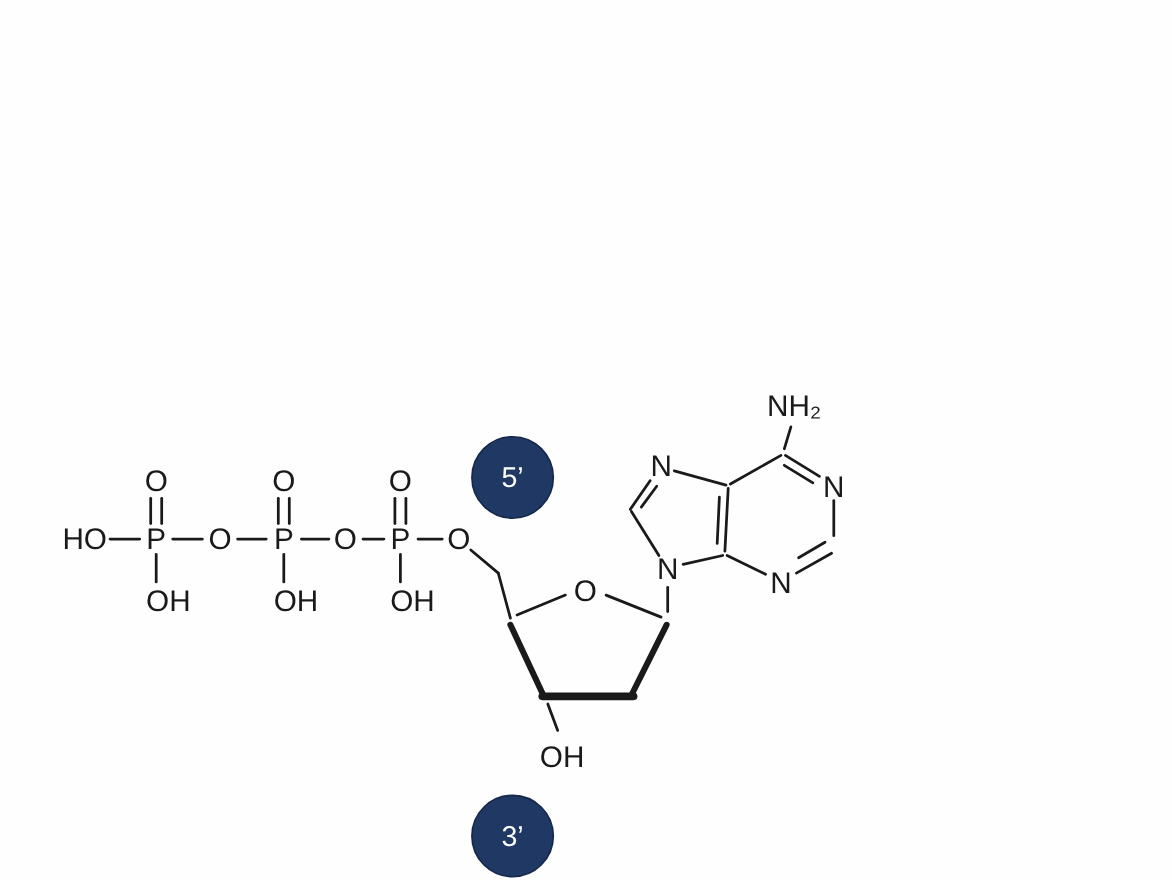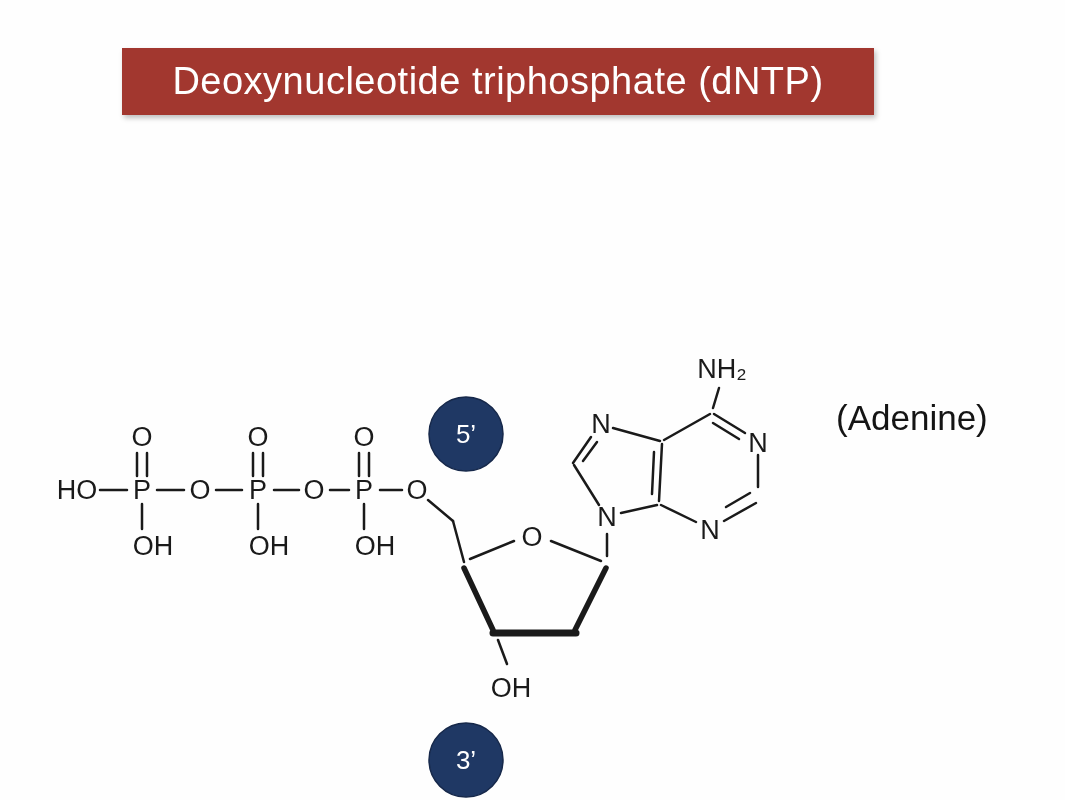--- a/index.html
+++ b/index.html
@@ -48,25 +48,21 @@
     font-size: 26px;
     fill: #ffffff;
     text-anchor: middle;
   }
 </style>
 </head>
 <body>
 
 <div class="slide">
 
-  <div class="title-banner">
-    <span>Deoxynucleotide triphosphate (dNTP)</span>
-  </div>
 
-  <div class="adenine-label">(Adenine)</div>
 
   <svg class="structure" width="1065" height="800" viewBox="0 0 1065 800">
 
     <g>
 
       <line class="bond" x1="100" y1="490" x2="127" y2="490"></line>
       <line class="bond" x1="157" y1="490" x2="184" y2="490"></line>
       <line class="bond" x1="216" y1="490" x2="242" y2="490"></line>
       <line class="bond" x1="274" y1="490" x2="299" y2="490"></line>
       <line class="bond" x1="330" y1="490" x2="349" y2="490"></line>

